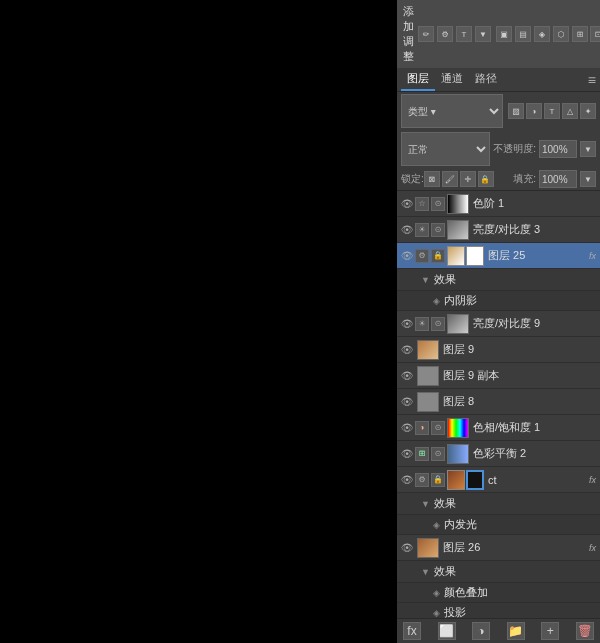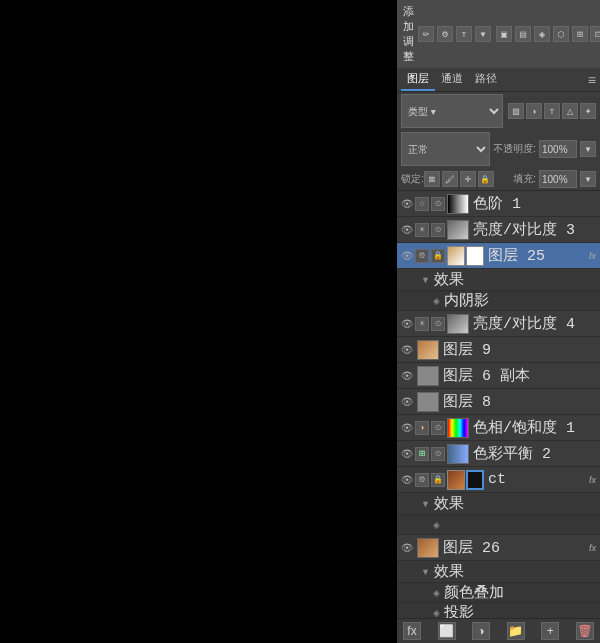--- a/index.html
+++ b/index.html
@@ -182,27 +182,26 @@
       margin: 0 2px;
     }
     .thumb-small {
       width: 18px;
       height: 20px;
       border: 1px solid #666;
       flex-shrink: 0;
     }
     .layer-name {
       flex: 1;
-      font-size: 15px;
+      font-size: 11px;
       color: #ddd;
       white-space: nowrap;
       overflow: hidden;
       text-overflow: ellipsis;
       padding: 0 2px;
-      font-family: Liberation Mono, monospace;
     }
     .layer-fx {
       font-size: 9px;
       color: #aaa;
       padding: 0 2px;
       font-style: italic;
     }
     .arrow-icon {
       font-size: 9px;
       color: #888;
@@ -368,33 +367,33 @@
       <span class="layer-name">内阴影</span>
     </div>
 
     <div class="layer-item">
       <div class="eye-icon">👁</div>
       <div class="small-icons-row">
         <div class="small-icon">☀</div>
         <div class="small-icon">⊙</div>
       </div>
       <div class="layer-thumb" style="background:linear-gradient(135deg,#666,#ccc);"></div>
-      <span class="layer-name">亮度/对比度 4</span>
+      <span class="layer-name">亮度/对比度 9</span>
     </div>
 
     <div class="layer-item">
       <div class="eye-icon">👁</div>
       <div class="layer-thumb" style="background:linear-gradient(135deg,#b87840,#e0c090);"></div>
       <span class="layer-name">图层 9</span>
     </div>
 
     <div class="layer-item">
       <div class="eye-icon">👁</div>
       <div class="layer-thumb" style="background:#888;"></div>
-      <span class="layer-name">图层 6 副本</span>
+      <span class="layer-name">图层 9 副本</span>
     </div>
 
     <div class="layer-item">
       <div class="eye-icon">👁</div>
       <div class="layer-thumb" style="background:#888;"></div>
       <span class="layer-name">图层 8</span>
     </div>
 
     <div class="layer-item">
       <div class="eye-icon">👁</div>
@@ -429,20 +428,21 @@
       <span class="layer-name">ct</span>
       <span class="layer-fx">fx</span>
     </div>
 
     <div class="layer-item sub-item">
       <span class="arrow-icon">▼</span>
       <span class="layer-name">效果</span>
     </div>
     <div class="layer-item sub-item2">
       <span class="arrow-icon">◈</span>
+      <span class="layer-name">内发光</span>
     </div>
 
     <div class="layer-item">
       <div class="eye-icon">👁</div>
       <div class="layer-thumb" style="background:linear-gradient(135deg,#a06030,#dca870);"></div>
       <span class="layer-name">图层 26</span>
       <span class="layer-fx">fx</span>
     </div>
 
     <div class="layer-item sub-item">

